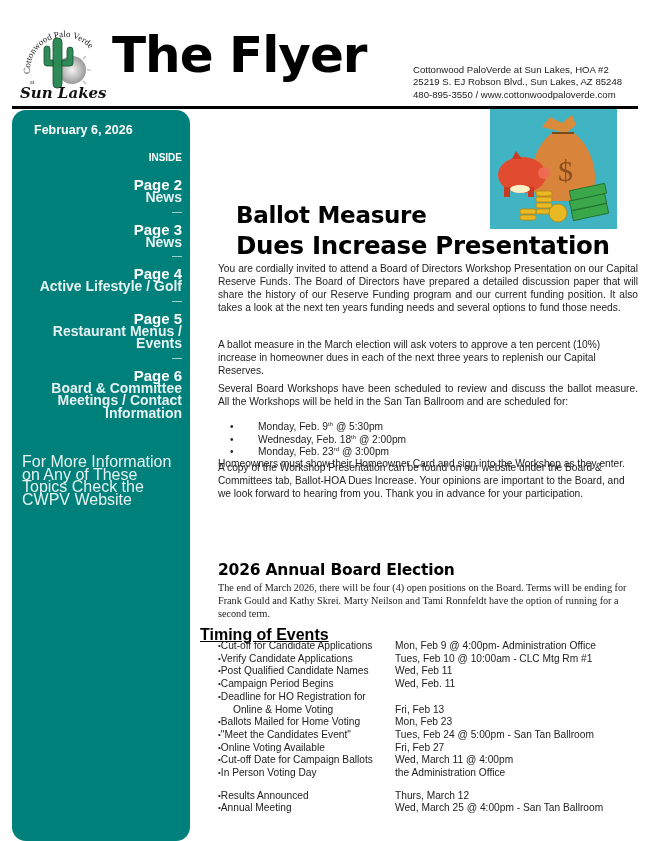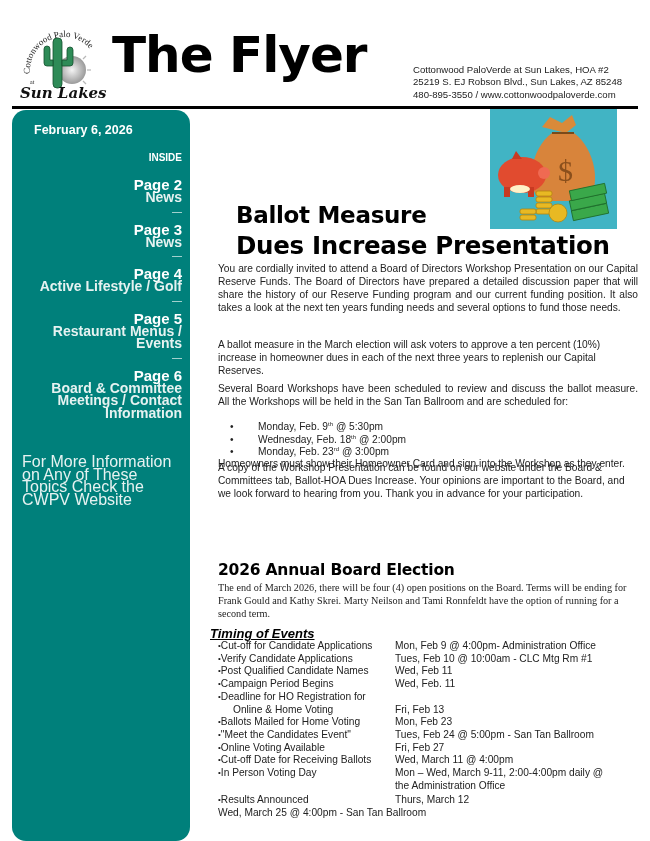--- a/index.html
+++ b/index.html
@@ -59,22 +59,22 @@
   .p4 { top: 458px; }
   .p5 { top: 462px; }
 
   .h2 {
     position: absolute; left: 218px; top: 561px; font-family: "DejaVu Sans", sans-serif;
     font-weight: bold; font-size: 15.5px; color: #000; letter-spacing: -0.2px; text-align: right;
   }
   .p6 { top: 582px; font-family: Liberation Serif, serif; }
 
   .timing-title {
-    position: absolute; left: 210px; top: 626px; font-weight: bold; font-size: 13px;
-    text-decoration: underline; color: #000; font-style: italic;
+    position: absolute; left: 200px; top: 626px; font-weight: bold; font-size: 16px;
+    text-decoration: underline; color: #000;
   }
   .timing { position: absolute; left: 218px; top: 640px; width: 425px; font-size: 10.2px; line-height: 12.7px; color: #222; }
   .t-row { display: flex; }
   .t-label { width: 177px; flex: none; }
   .t-label .dot { font-size: 8px; vertical-align: 1px; }
   .t-value { flex: 1; }
   .t-label.indent { padding-left: 15px; }
 </style>
 </head>
 <body>
@@ -245,30 +245,30 @@
   </div>
   <div class="t-row">
     <div class="t-label"><span class="dot">•</span><span>"Meet the Candidates Event"</span></div>
     <div class="t-value">Tues, Feb 24 @ 5:00pm - San Tan Ballroom</div>
   </div>
   <div class="t-row">
     <div class="t-label"><span class="dot">•</span><span>Online Voting Available</span></div>
     <div class="t-value">Fri, Feb 27</div>
   </div>
   <div class="t-row">
-    <div class="t-label"><span class="dot">•</span><span>Cut-off Date for Receiving Ballots</span></div>
+    <div class="t-label"><span class="dot">•</span><span>Cut-off Date for Campaign Ballots</span></div>
     <div class="t-value">Wed, March 11 @ 4:00pm</div>
   </div>
   <div class="t-row">
     <div class="t-label"><span class="dot">•</span><span>In Person Voting Day</span></div>
     <div class="t-value">
-      <div>Mon – Wed, March 9-11, 2:00-4:00pm daily @</div>
       <div>the Administration Office</div>
     </div>
   </div>
-  <div class="t-row" style="margin-top:2px">
+  <div class="t-row" style="margin-top:10px">
     <div class="t-label"><span class="dot">•</span><span>Results Announced</span></div>
     <div class="t-value">Thurs, March 12</div>
   </div>
   <div class="t-row">
+    <div class="t-label"><span class="dot">•</span><span>Annual Meeting</span></div>
     <div class="t-value">Wed, March 25 @ 4:00pm - San Tan Ballroom</div>
   </div>
 </div>
 
 </body></html>

